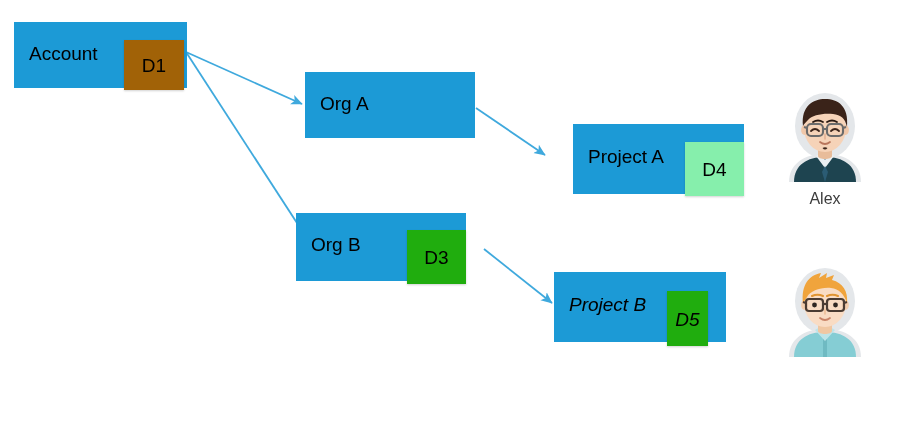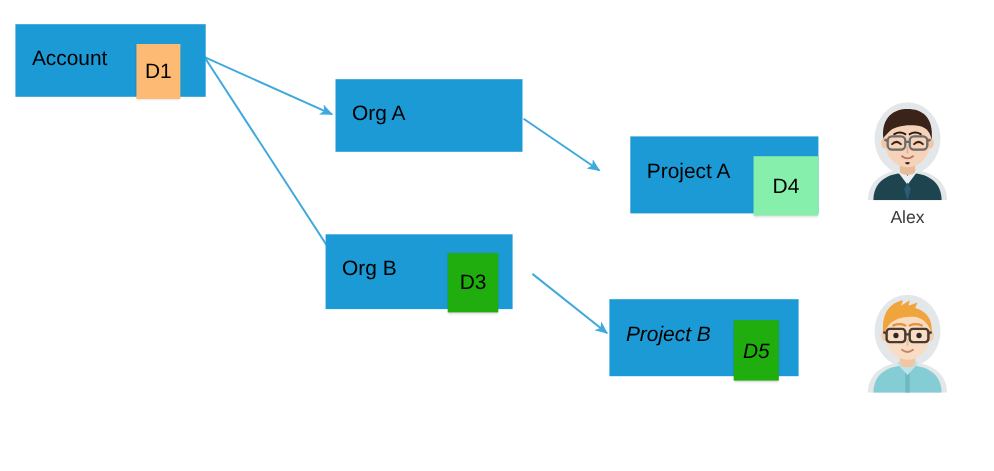--- a/index.html
+++ b/index.html
@@ -96,42 +96,42 @@
     </defs>
     <line class="edge" stroke="#3FA9DD" stroke-width="1.8" marker-end="url(#arrowhead)" x1="186" y1="52" x2="302" y2="104"></line>
     <line class="edge" stroke="#3FA9DD" stroke-width="1.8" marker-end="url(#arrowhead)" x1="186" y1="52" x2="310" y2="243"></line>
     <line class="edge" stroke="#3FA9DD" stroke-width="1.8" marker-end="url(#arrowhead)" x1="476" y1="108" x2="545" y2="155"></line>
     <line class="edge" stroke="#3FA9DD" stroke-width="1.8" marker-end="url(#arrowhead)" x1="484" y1="249" x2="552" y2="303"></line>
   </svg>
 
   <div class="node" style="left: 14px; top: 22px; width: 173px; height: 68px;">
     <div class="blue-box" style="width: 173px; height: 66px; background: rgb(28, 154, 214);"></div>
     <div class="node-label" style="left: 15px; top: 22px; color: rgb(0, 0, 0);">Account</div>
-    <div class="green-box" style="left: 110px; top: 18px; width: 40px; height: 50px; background: #fdba74;">
+    <div class="green-box" style="left: 110px; top: 18px; width: 60px; height: 50px; background: #a16207;">
       <div class="green-label" style="top: 16px; color: rgb(0, 0, 0);">D1</div>
     </div>
   </div>
 
   <div class="node" style="left: 305px; top: 72px; width: 170px; height: 70px;">
     <div class="blue-box" style="width: 170px; height: 66px; background: rgb(28, 154, 214);"></div>
     <div class="node-label" style="left: 15px; top: 22px; color: rgb(0, 0, 0);">Org A</div>
   </div>
 
   <div class="node" style="left: 573px; top: 124px; width: 198px; height: 72px;">
     <div class="blue-box" style="width: 171px; height: 70px; background: rgb(28, 154, 214);"></div>
     <div class="node-label" style="left: 15px; top: 23px; color: rgb(0, 0, 0);">Project A</div>
     <div class="green-box" style="left: 112px; top: 18px; width: 59px; height: 54px; background: #86efac;">
       <div class="green-label" style="top: 18px; color: rgb(0, 0, 0);">D4</div>
     </div>
   </div>
 
   <div class="node" style="left: 296px; top: 213px; width: 170px; height: 71px; padding-left: 20px;">
     <div class="blue-box" style="width: 170px; height: 68px; background: rgb(28, 154, 214);"></div>
     <div class="node-label" style="left: 15px; top: 22px; color: rgb(0, 0, 0);">Org B</div>
-    <div class="green-box" style="left: 111px; top: 17px; width: 46px; height: 54px; background: rgb(32, 173, 14);">
+    <div class="green-box" style="left: 111px; top: 17px; width: 59px; height: 54px; background: rgb(32, 173, 14);">
       <div class="green-label" style="top: 18px; color: rgb(0, 0, 0);">D3</div>
     </div>
   </div>
 
   <div class="node" style="left: 554px; top: 272px; width: 172px; height: 74px; font-style: italic;">
     <div class="blue-box" style="width: 172px; height: 70px; background: rgb(28, 154, 214);"></div>
     <div class="node-label" style="left: 15px; top: 23px; color: rgb(0, 0, 0);">Project B</div>
     <div class="green-box" style="left: 113px; top: 19px; width: 41px; height: 55px; background: rgb(32, 173, 14);">
       <div class="green-label" style="top: 19px; color: rgb(0, 0, 0);">D5</div>
     </div>

